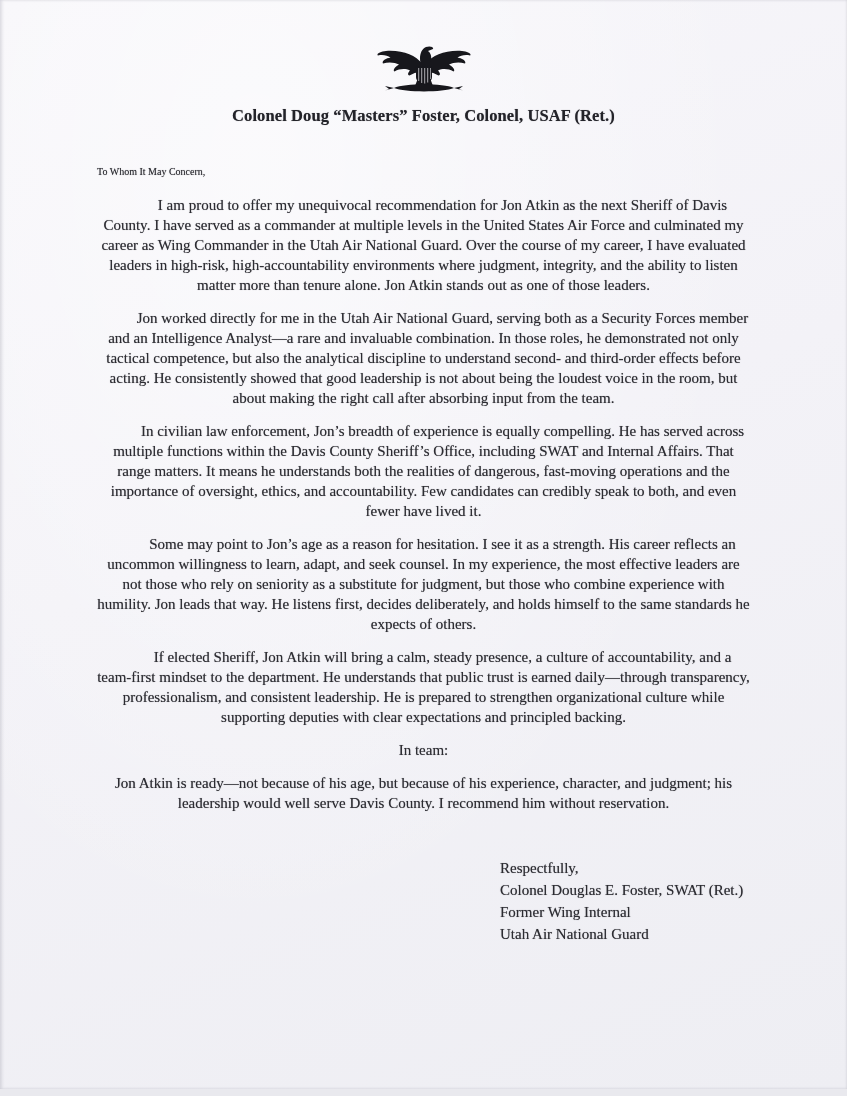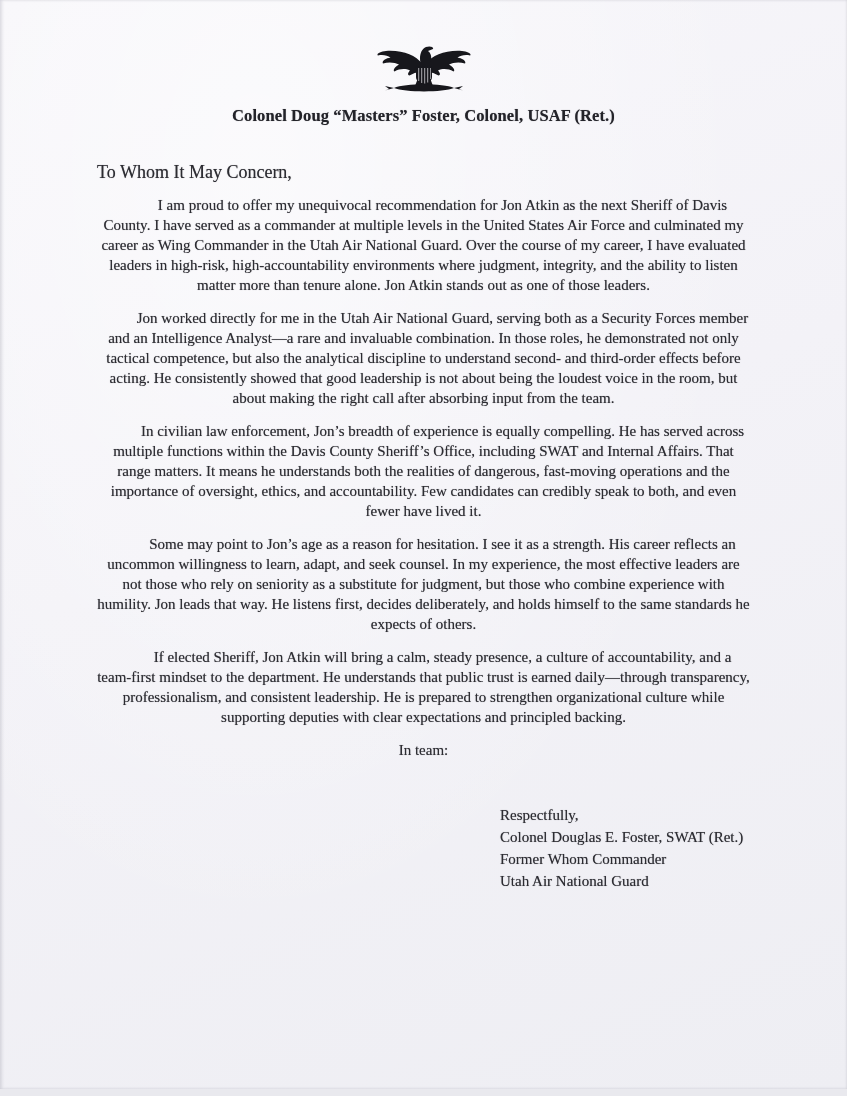--- a/index.html
+++ b/index.html
@@ -45,21 +45,21 @@
   .title {
     font-size: 16.5px;
     line-height: 20px;
     font-weight: bold;
     margin: 8px 0 0 0;
     color: #232329;
     letter-spacing: 0.1px;
   }
   .salutation {
     margin: 36px 0 0 0;
-    font-size: 18px;
+    font-size: 10px;
     line-height: 20px;
   }
   .para {
     margin: 13px 0 0 0;
     font-size: 15px;
     line-height: 20px;
     text-align: center;
   }
   .indent {
     text-indent: 38px;
@@ -115,22 +115,23 @@
     <p class="salutation scan-text">To Whom It May Concern,</p>
 
     <p class="para indent scan-text">I am proud to offer my unequivocal recommendation for Jon Atkin as the next Sheriff of Davis County. I have served as a commander at multiple levels in the United States Air Force and culminated my career as Wing Commander in the Utah Air National Guard. Over the course of my career, I have evaluated leaders in high-risk, high-accountability environments where judgment, integrity, and the ability to listen matter more than tenure alone. Jon Atkin stands out as one of those leaders.</p>
     <p class="para indent scan-text">Jon worked directly for me in the Utah Air National Guard, serving both as a Security Forces member and an Intelligence Analyst—a rare and invaluable combination. In those roles, he demonstrated not only tactical competence, but also the analytical discipline to understand second- and third-order effects before acting. He consistently showed that good leadership is not about being the loudest voice in the room, but about making the right call after absorbing input from the team.</p>
     <p class="para indent scan-text">In civilian law enforcement, Jon’s breadth of experience is equally compelling. He has served across multiple functions within the Davis County Sheriff’s Office, including SWAT and Internal Affairs. That range matters. It means he understands both the realities of dangerous, fast-moving operations and the importance of oversight, ethics, and accountability. Few candidates can credibly speak to both, and even fewer have lived it.</p>
     <p class="para indent scan-text">Some may point to Jon’s age as a reason for hesitation. I see it as a strength. His career reflects an uncommon willingness to learn, adapt, and seek counsel. In my experience, the most effective leaders are not those who rely on seniority as a substitute for judgment, but those who combine experience with humility. Jon leads that way. He listens first, decides deliberately, and holds himself to the same standards he expects of others.</p>
     <p class="para indent scan-text">If elected Sheriff, Jon Atkin will bring a calm, steady presence, a culture of accountability, and a team-first mindset to the department. He understands that public trust is earned daily—through transparency, professionalism, and consistent leadership. He is prepared to strengthen organizational culture while supporting deputies with clear expectations and principled backing.</p>
 
     <p class="para scan-text">In team:</p>
 
+    <p class="para scan-text">Jon Atkin is ready—not because of his age, but because of his experience, character, and judgment; his leadership would well serve Davis County. I recommend him without reservation.</p>
 
     <div class="signature-block scan-text">
       <p>Respectfully,</p>
       <p>Colonel Douglas E. Foster, SWAT (Ret.)</p>
-      <p>Former Whom Commander</p>
+      <p>Former Wing Internal</p>
       <p>Utah Air National Guard</p>
     </div>
   </main>
 
 </div>
 
 </body></html>

